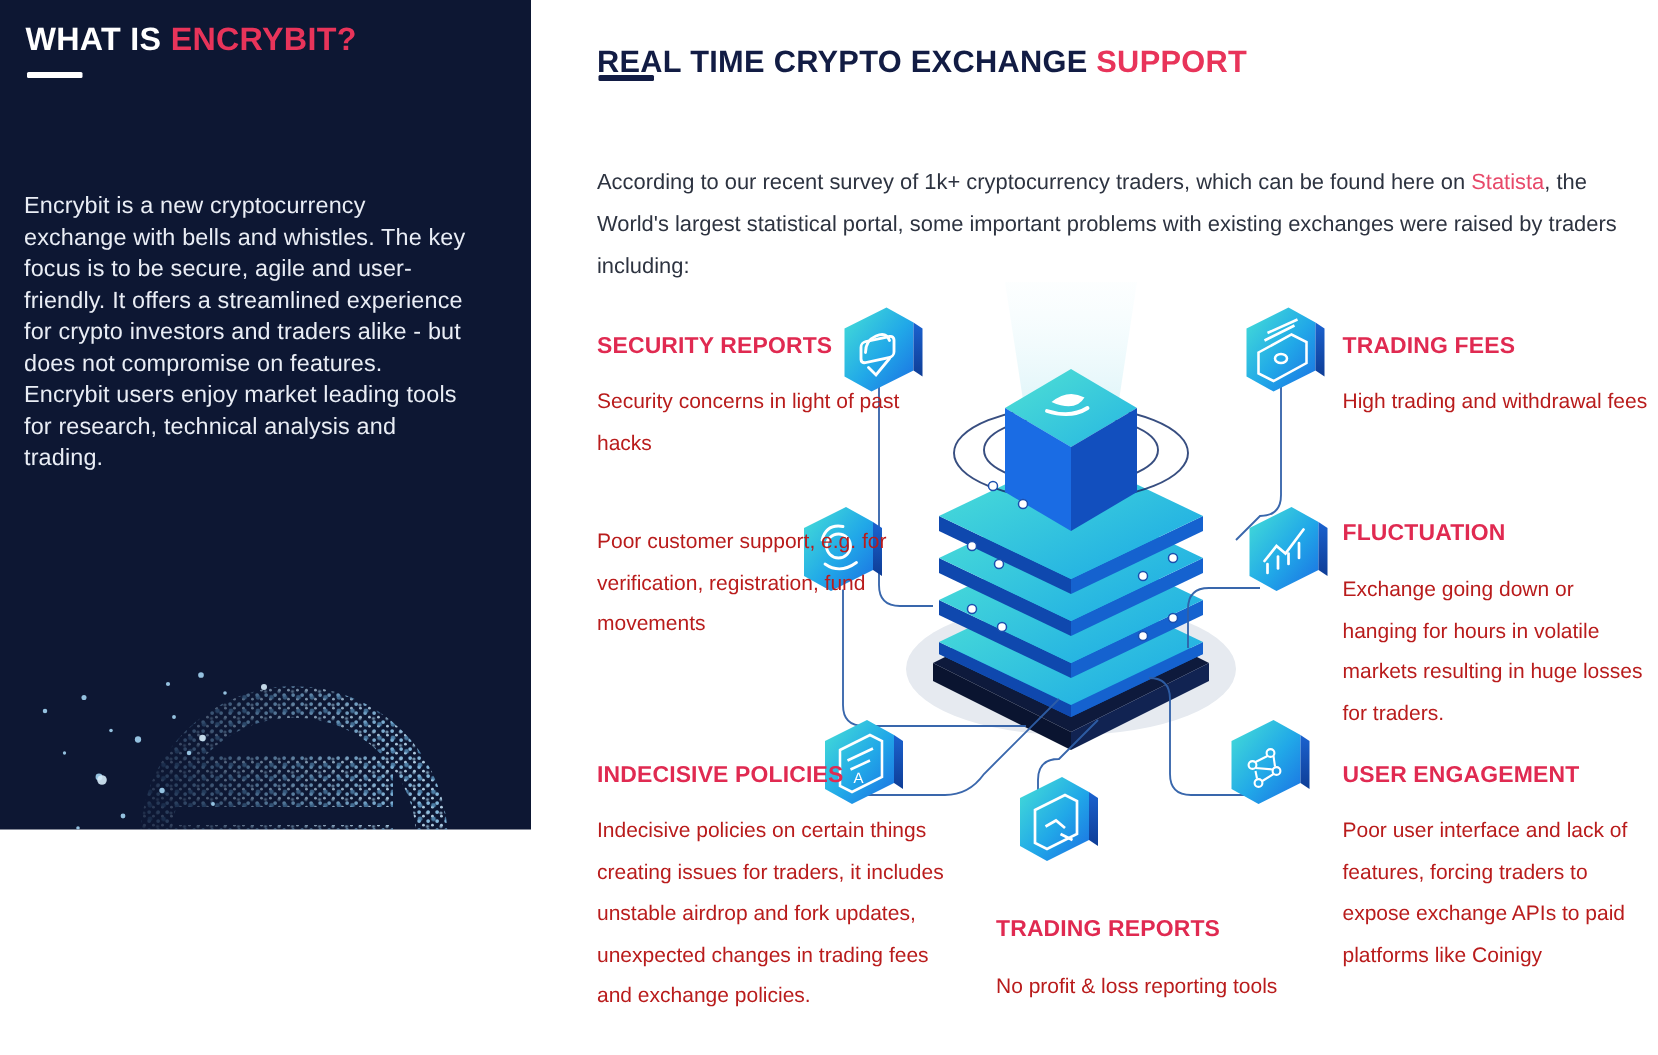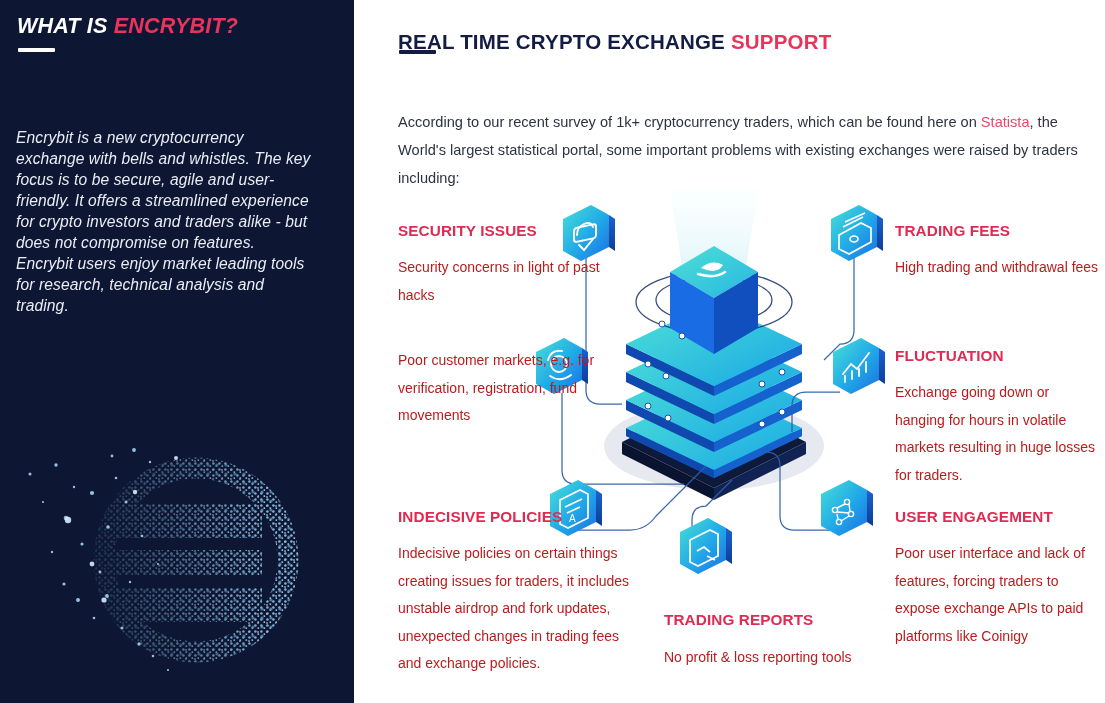--- a/index.html
+++ b/index.html
@@ -7,26 +7,25 @@
     width:1105px;height:703px;
     background:#ffffff;
     font-family:"Liberation Sans", sans-serif;
     overflow:hidden;
     position:relative;
   }
   .page{position:relative;width:1105px;height:703px;display:flex;}
 
   
   .sidebar{
-    width:354px;height:703px;
+    width:354px;height:553px;
     background:#0d1733;
     position:relative;
     flex:0 0 354px;
     overflow:hidden;
-    font-style:italic;
   }
   .sb-title{
     position:absolute;left:17px;top:14px;
     font-size:21.5px;font-weight:bold;letter-spacing:.2px;
     color:#ffffff;white-space:nowrap;
   }
   .sb-title .accent{color:#e8345a;}
   .sb-rule{
     position:absolute;left:18px;top:48px;
     width:37px;height:4px;background:#ffffff;border-radius:1px;
@@ -392,26 +391,26 @@
           <circle cx="20" cy="30" r="2.6"></circle>
           <circle cx="32" cy="22" r="2.6"></circle>
           <circle cx="36" cy="34" r="2.6"></circle>
           <circle cx="24" cy="42" r="2.6"></circle>
           <path d="M22 28 L30 24 M22 32 L34 33 M22 34 L23 39 M34 24 L35 31 M26 41 L34 36"></path>
         </g>
       </g>
     </svg>
 
     <div class="feat f-security">
-      <h3>SECURITY ISSUES</h3>
+      <h3>SECURITY REPORTS</h3>
       <p>Security concerns in light of past hacks</p>
     </div>
 
     <div class="feat f-support">
-      <p>Poor customer markets, e.g. for verification, registration, fund movements</p>
+      <p>Poor customer support, e.g. for verification, registration, fund movements</p>
     </div>
 
     <div class="feat f-policies">
       <h3>INDECISIVE POLICIES</h3>
       <p>Indecisive policies on certain things creating issues for traders, it includes unstable airdrop and fork updates, unexpected changes in trading fees and exchange policies.</p>
     </div>
 
     <div class="feat f-fluct">
       <h3>FLUCTUATION</h3>
       <p>Exchange going down or hanging for hours in volatile markets resulting in huge losses for traders.</p>

